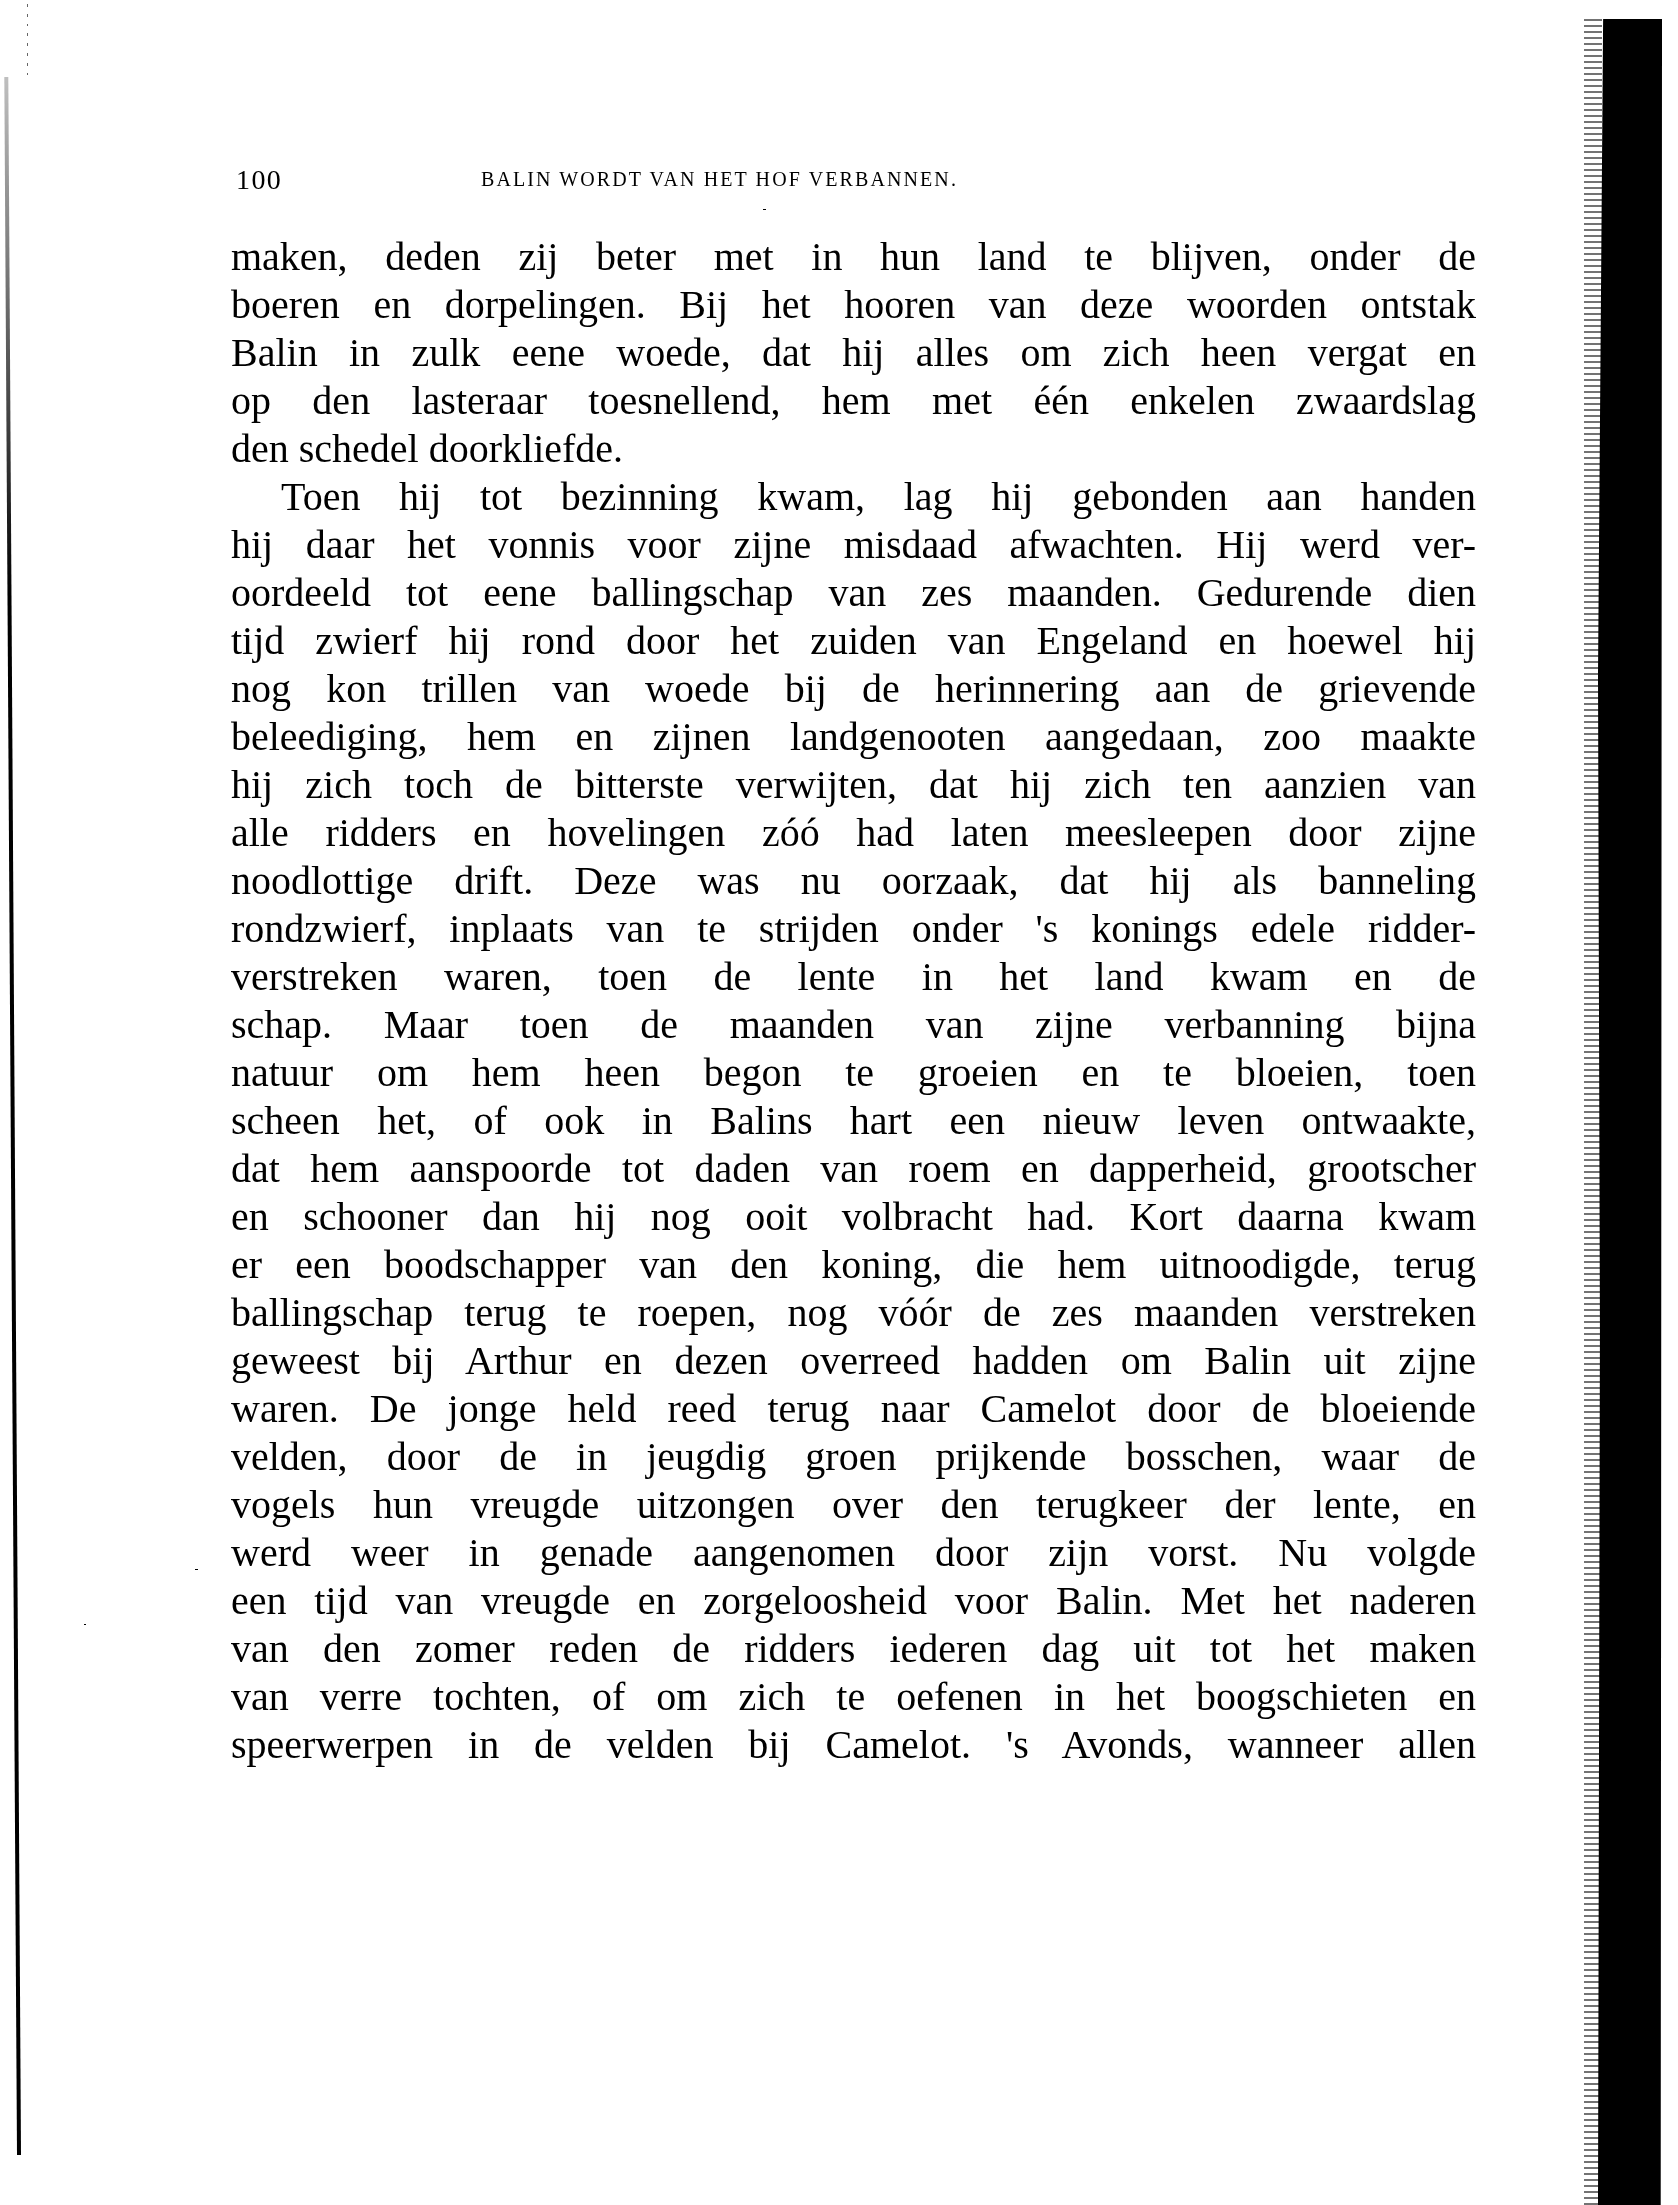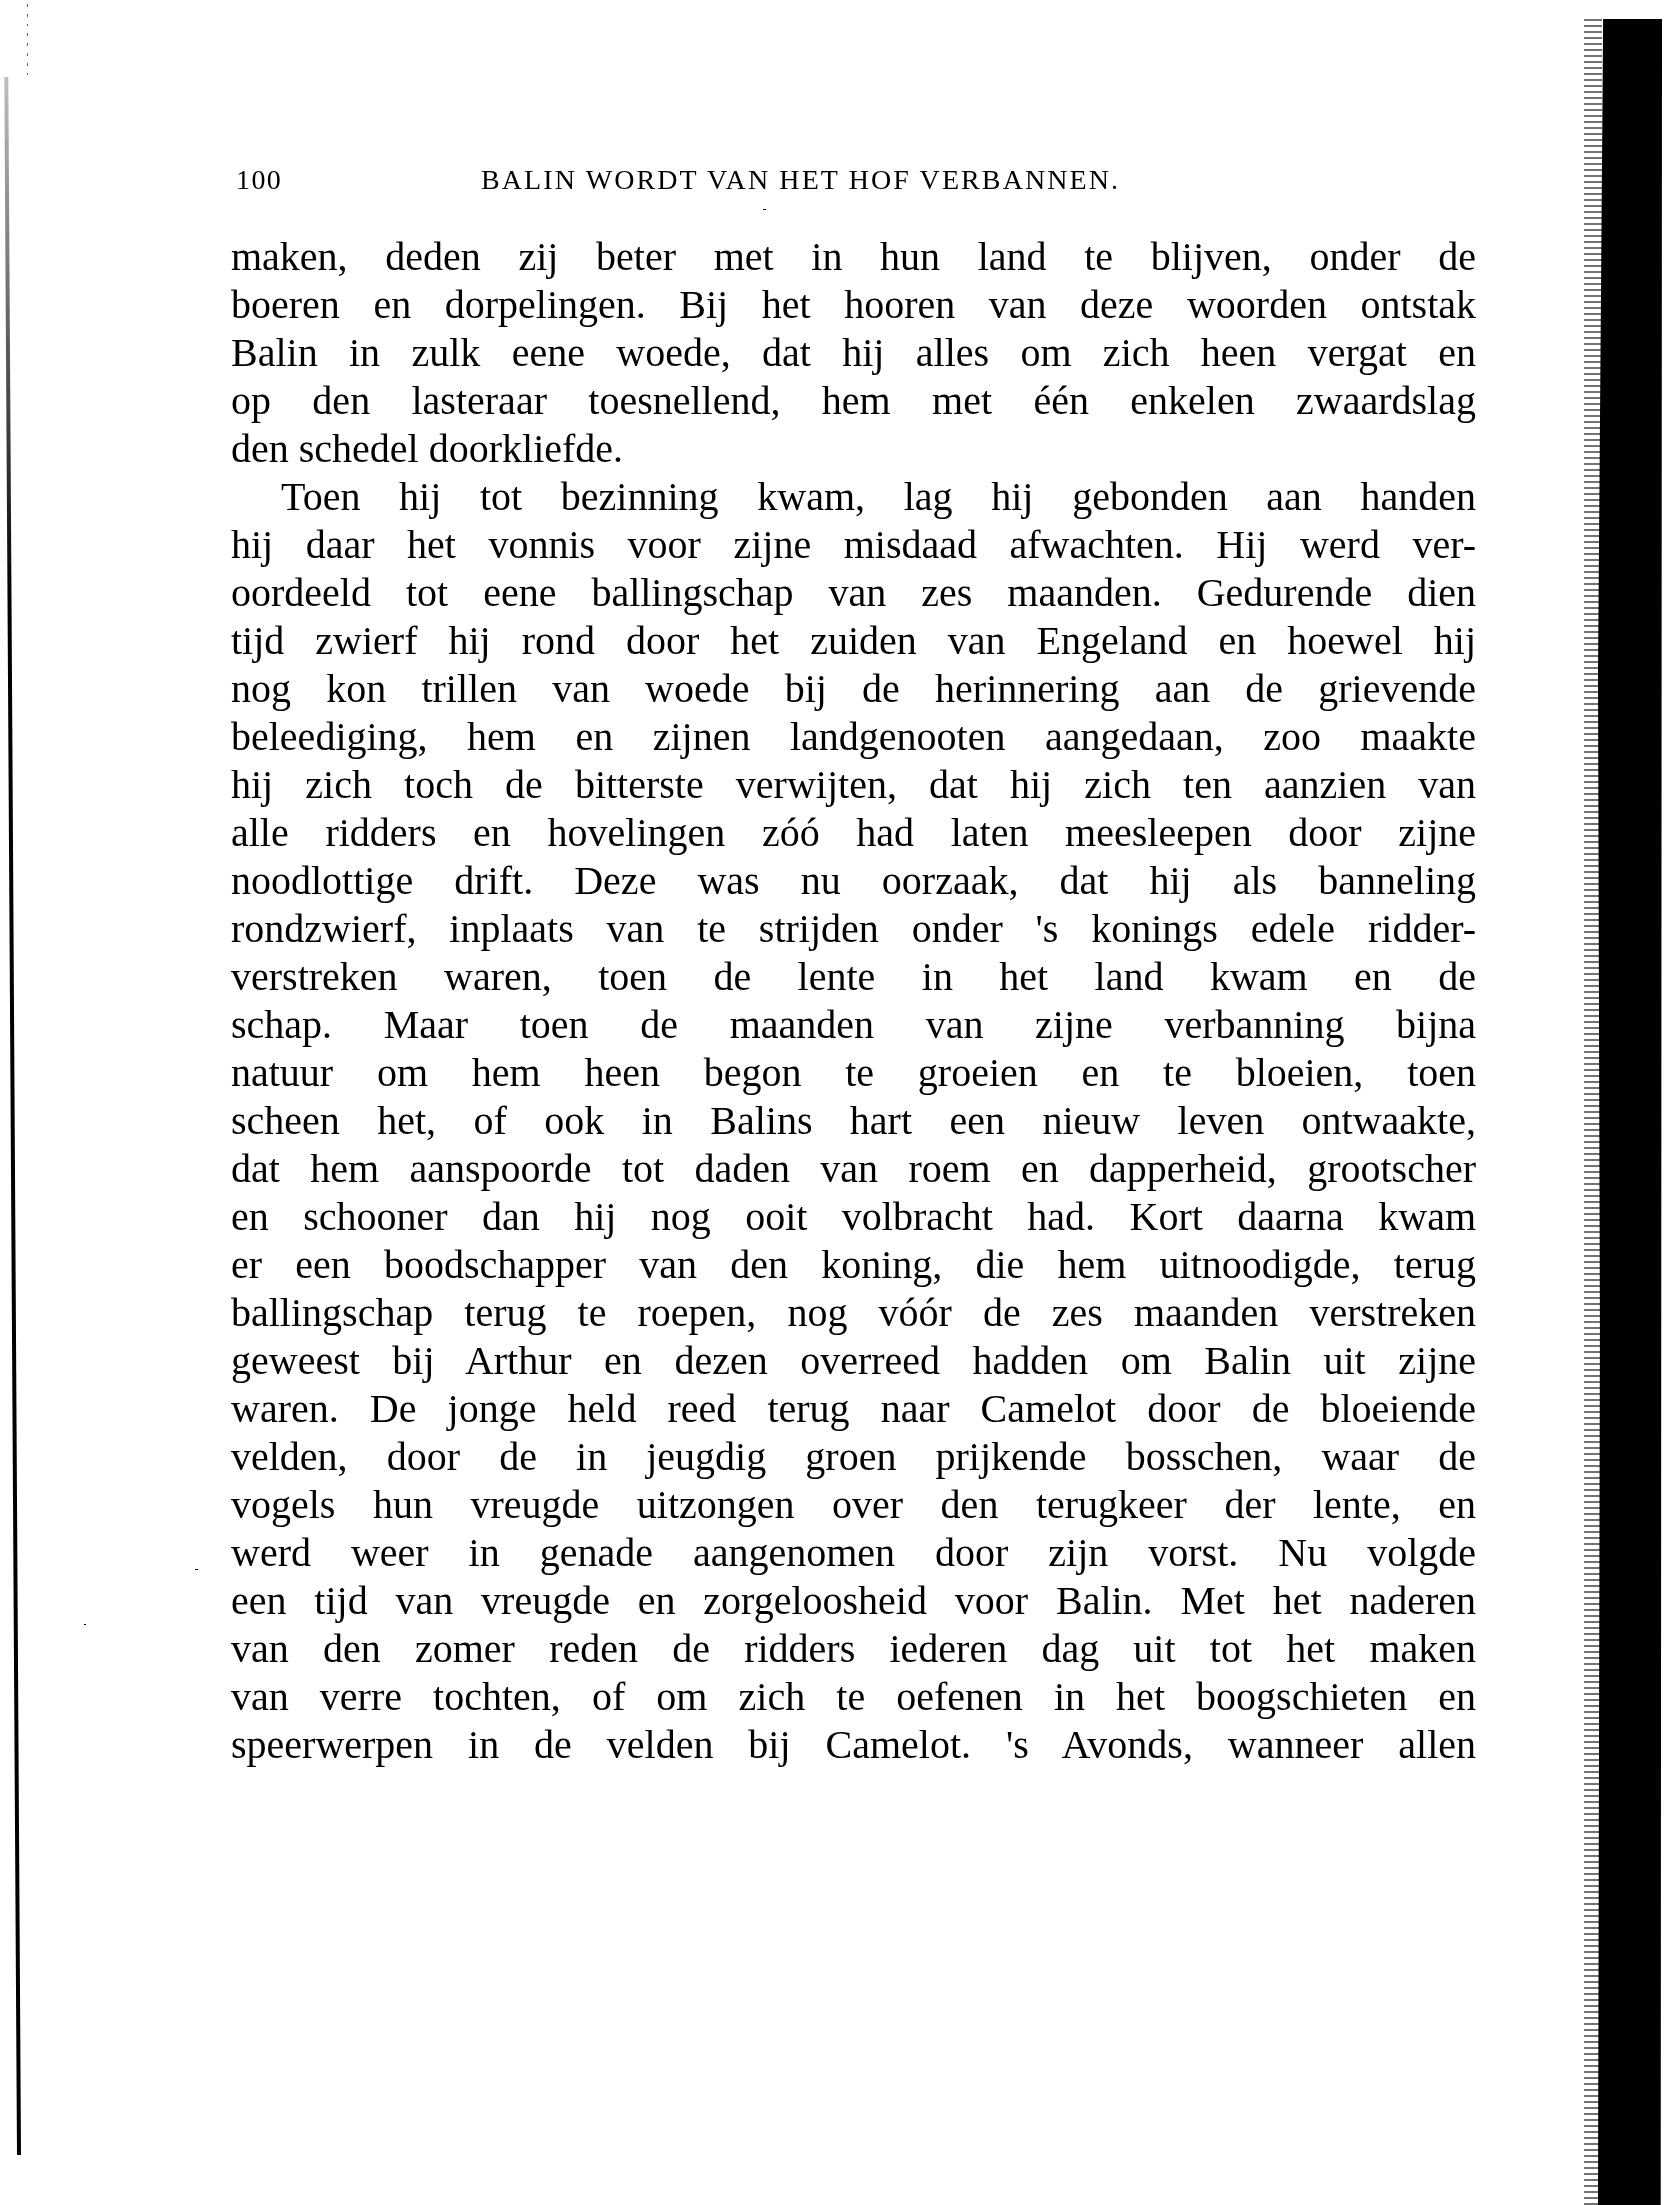--- a/index.html
+++ b/index.html
@@ -74,21 +74,21 @@
       top: 0;
       font-size: 28px;
       letter-spacing: 1.4px;
       line-height: 35px;
       text-align: center;
     }
     .running-head {
       position: absolute;
       left: 245px;
       top: 0;
-      font-size: 28px;
+      font-size: 20px;
       letter-spacing: 2.1px;
       line-height: 35px;
       text-transform: uppercase;
       white-space: nowrap;
     }
     
     .body-text {
       position: absolute;
       left: 231px;
       top: 233px;

